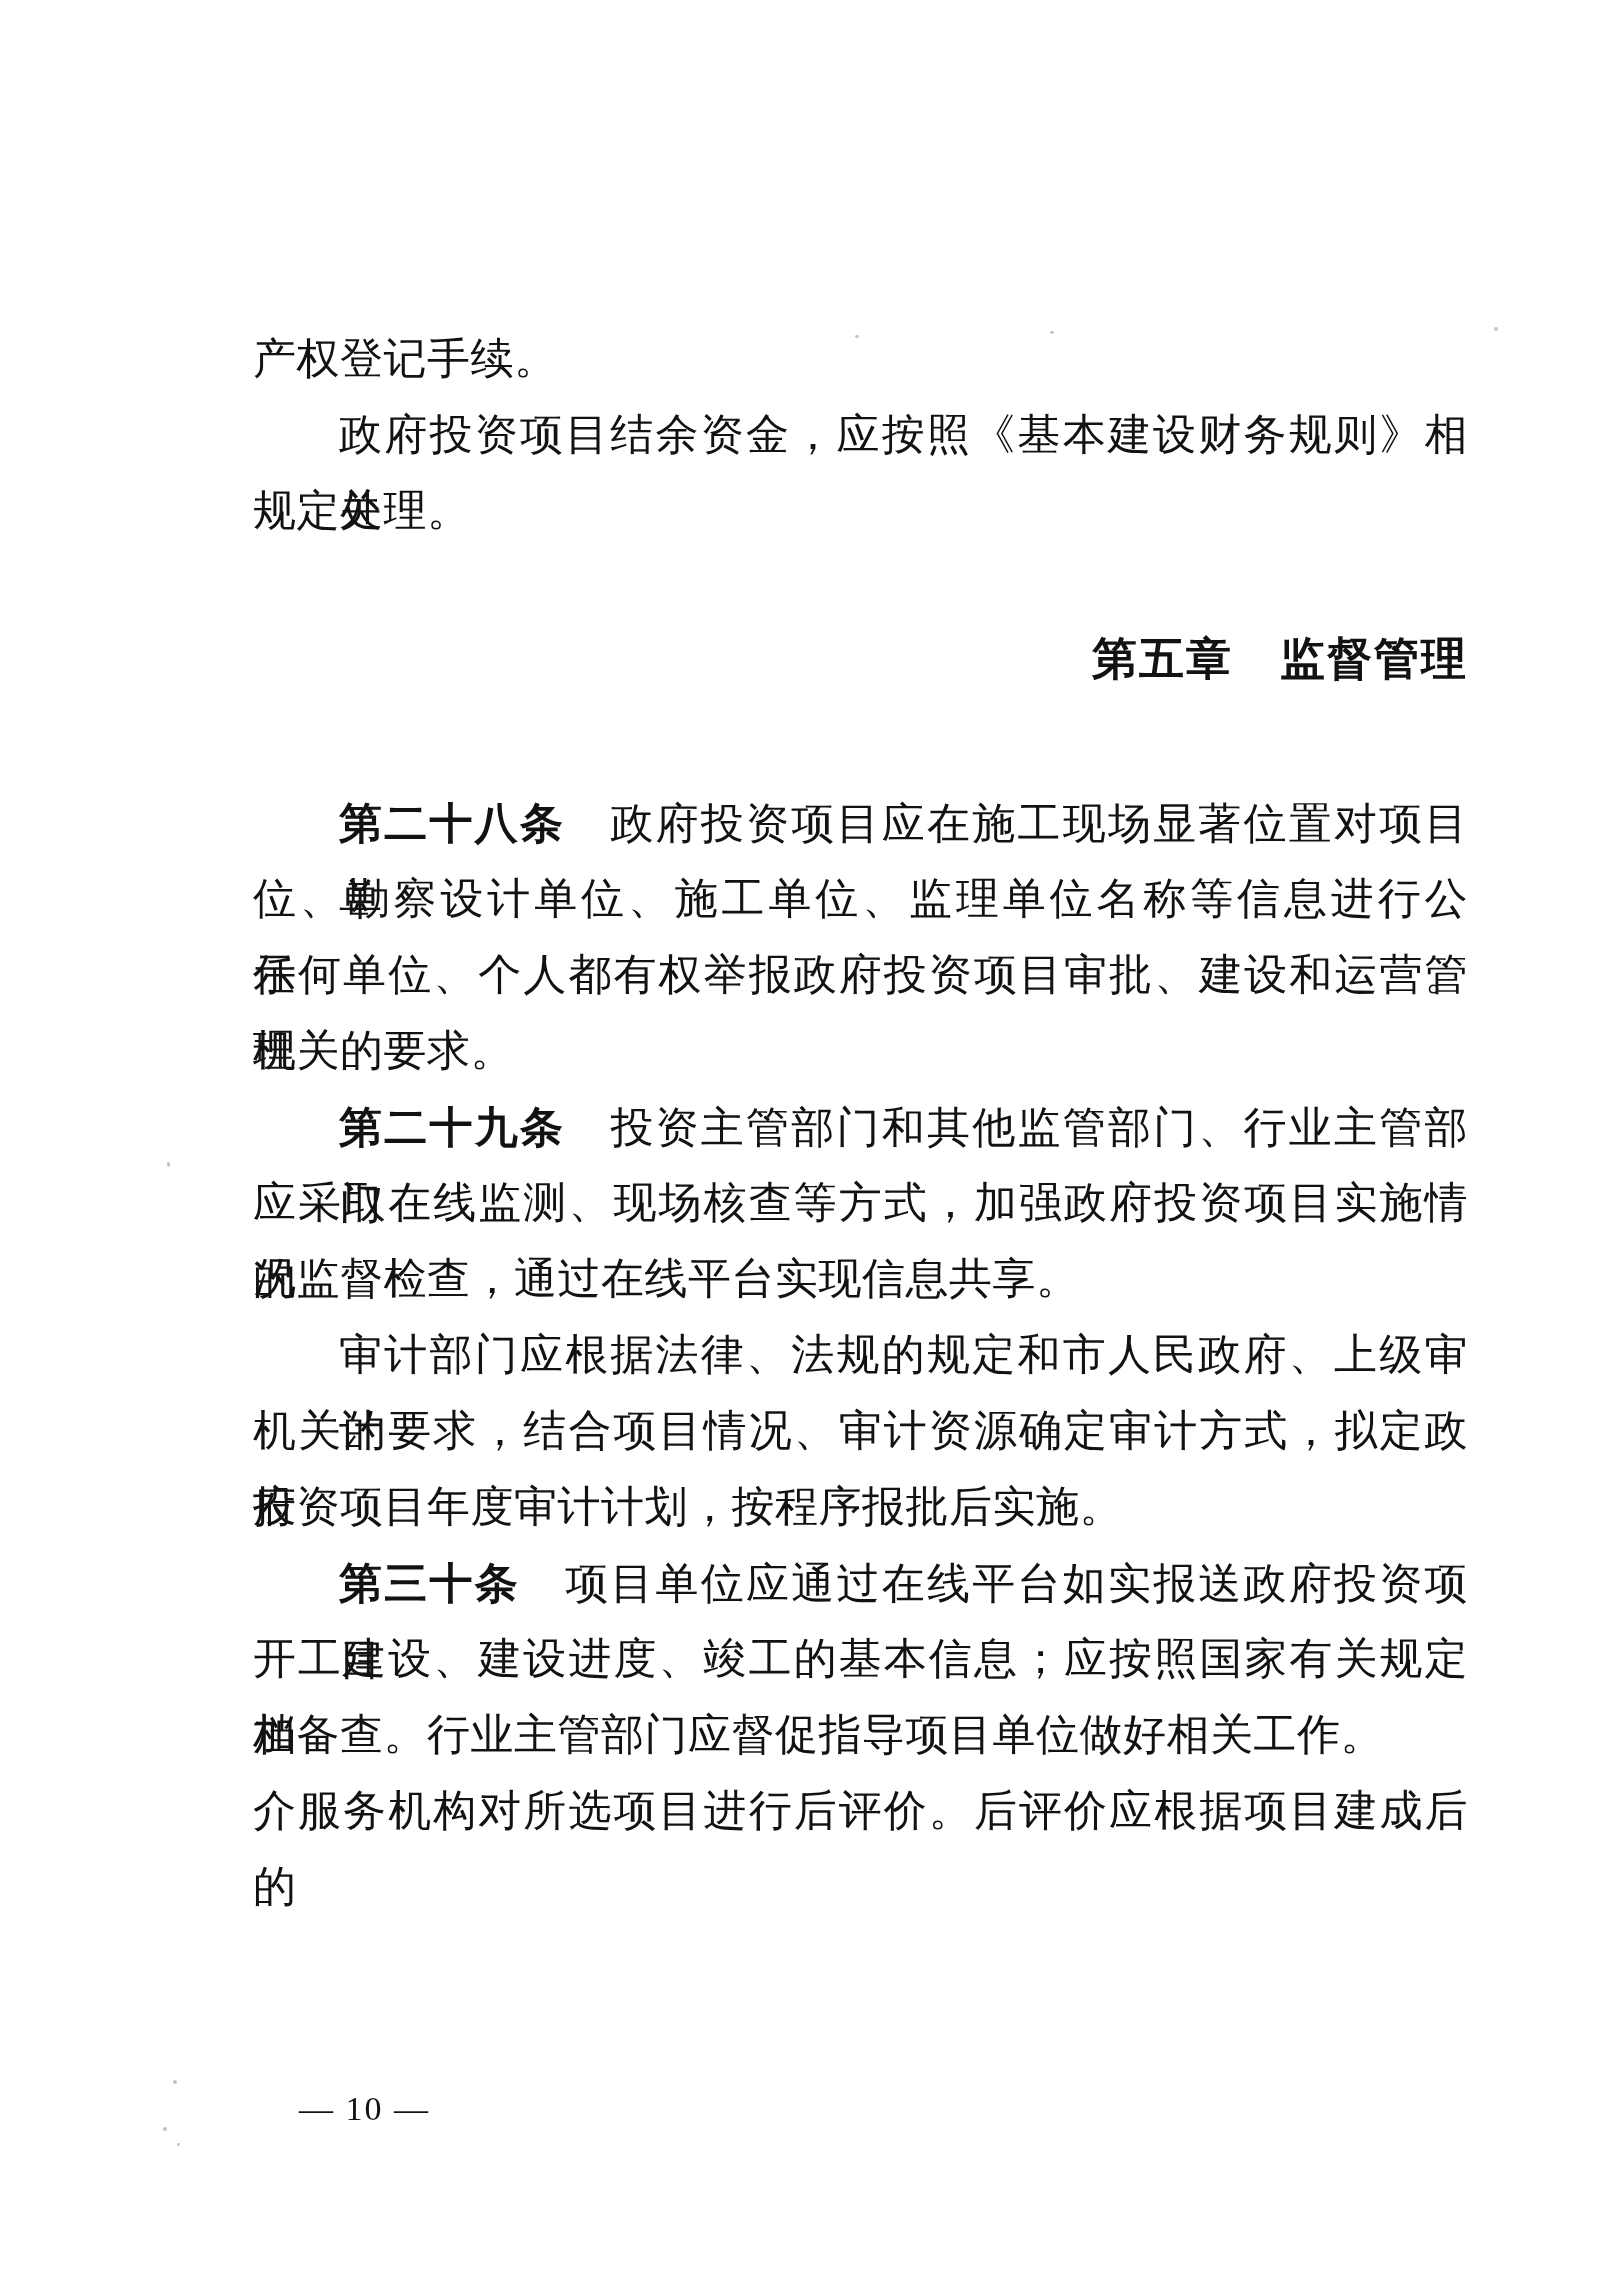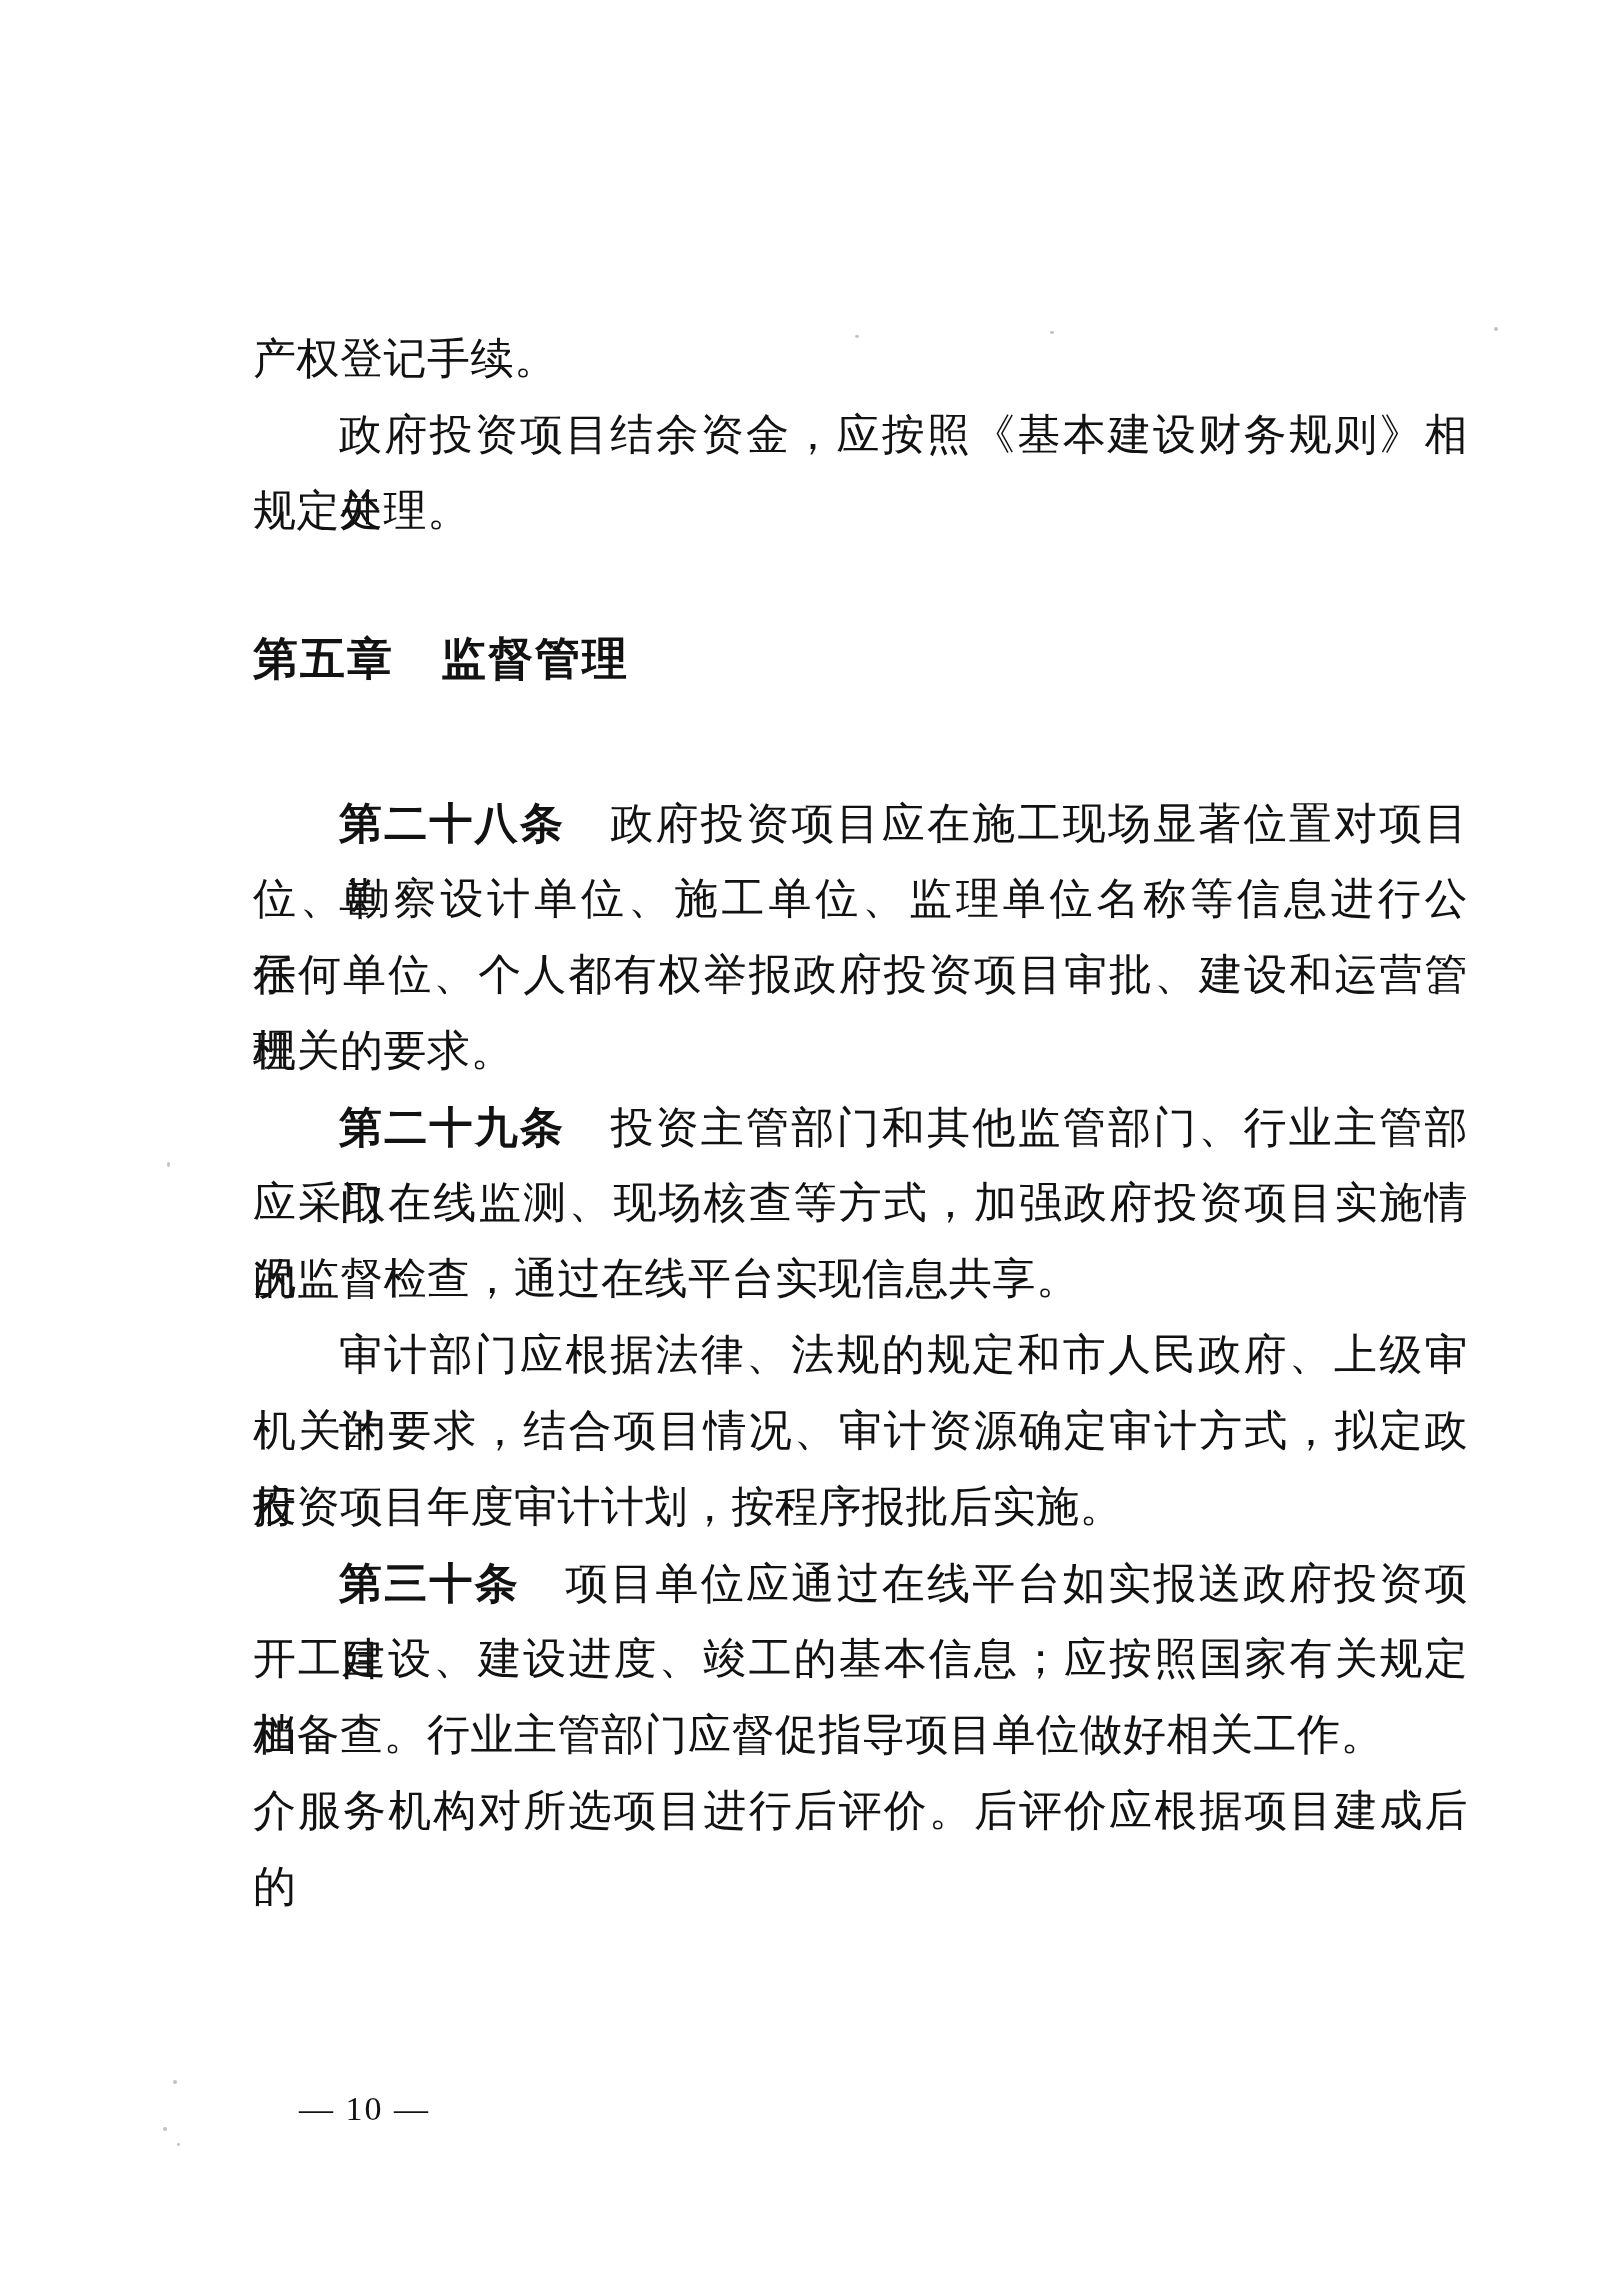--- a/index.html
+++ b/index.html
@@ -42,21 +42,21 @@
     font-family: "Liberation Sans", "DejaVu Sans", sans-serif;
   }
   .heading {
     font-size: 45px;
     font-weight: 700;
     font-family: "Liberation Sans", "DejaVu Sans", sans-serif;
     height: 59px;
     line-height: 59px;
     margin-top: 80px;
     margin-bottom: 97px;
-    text-align: left;
+    text-align: right;
     letter-spacing: 2px;
   }
   .footer {
     position: absolute;
     left: 299px;
     top: 2084px;
     font-size: 34px;
     line-height: 49px;
     letter-spacing: 2px;
     white-space: pre;

